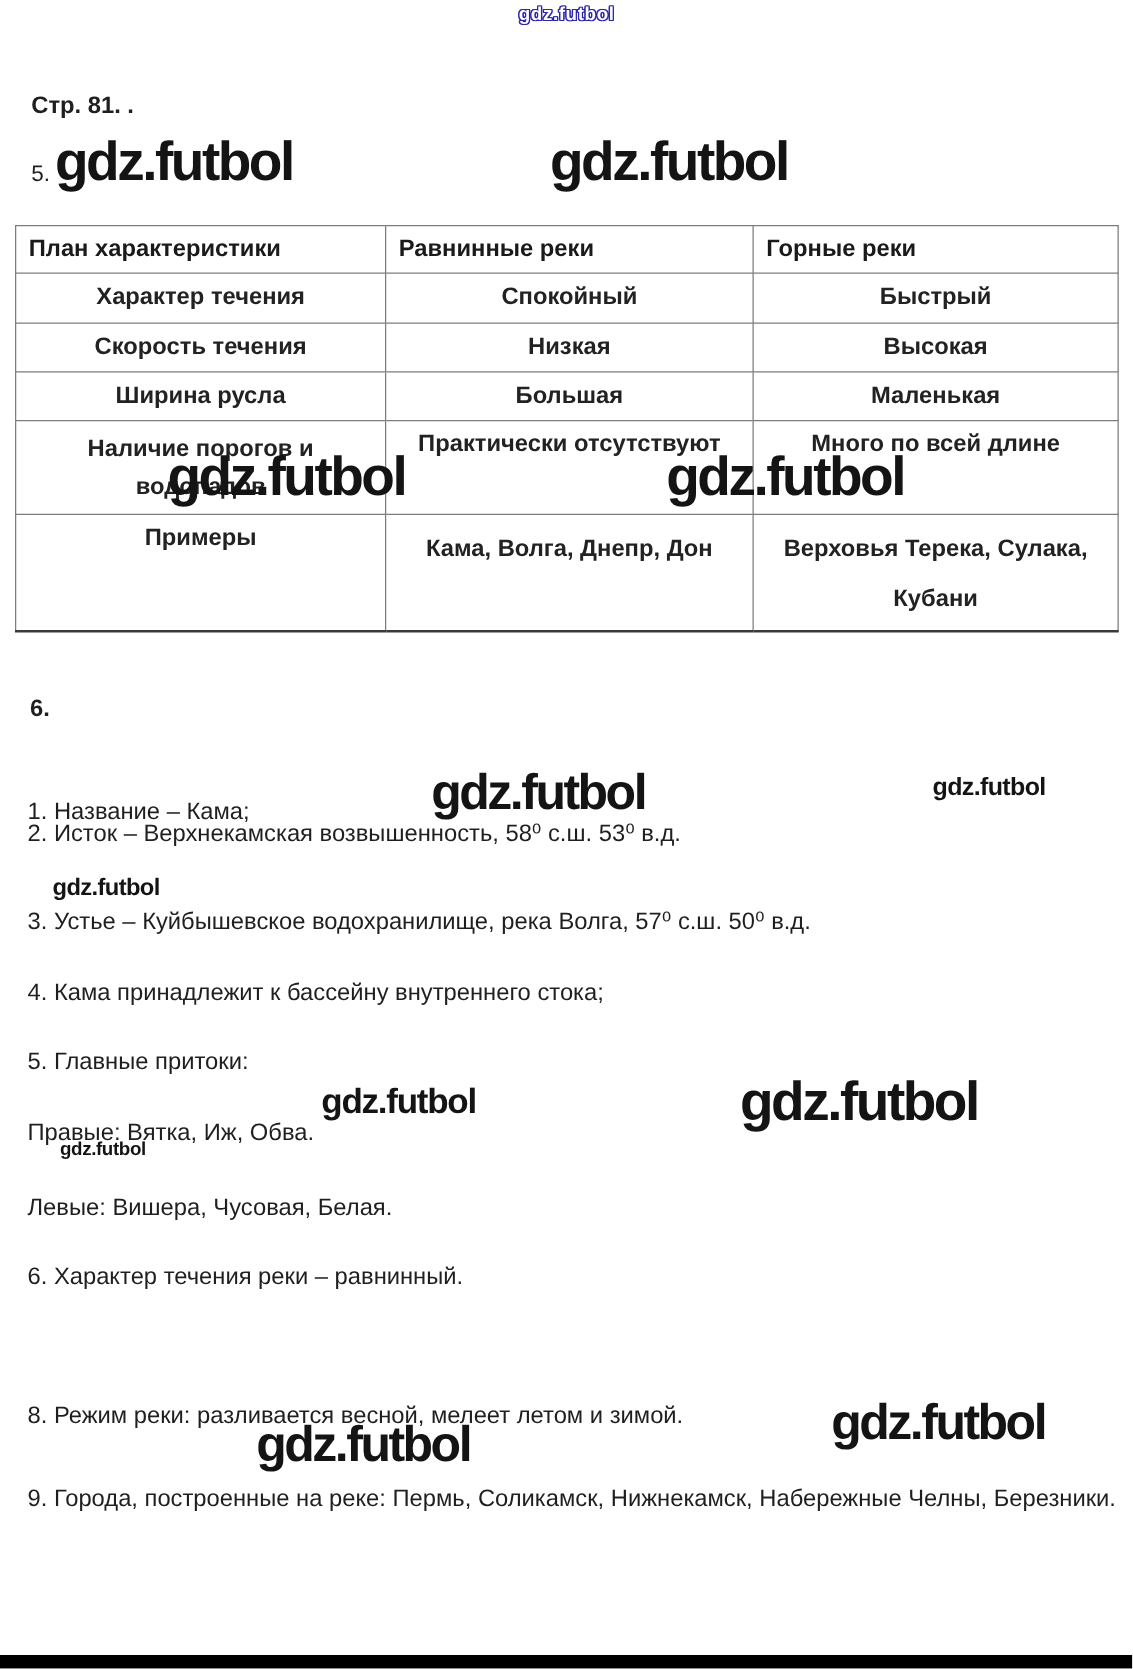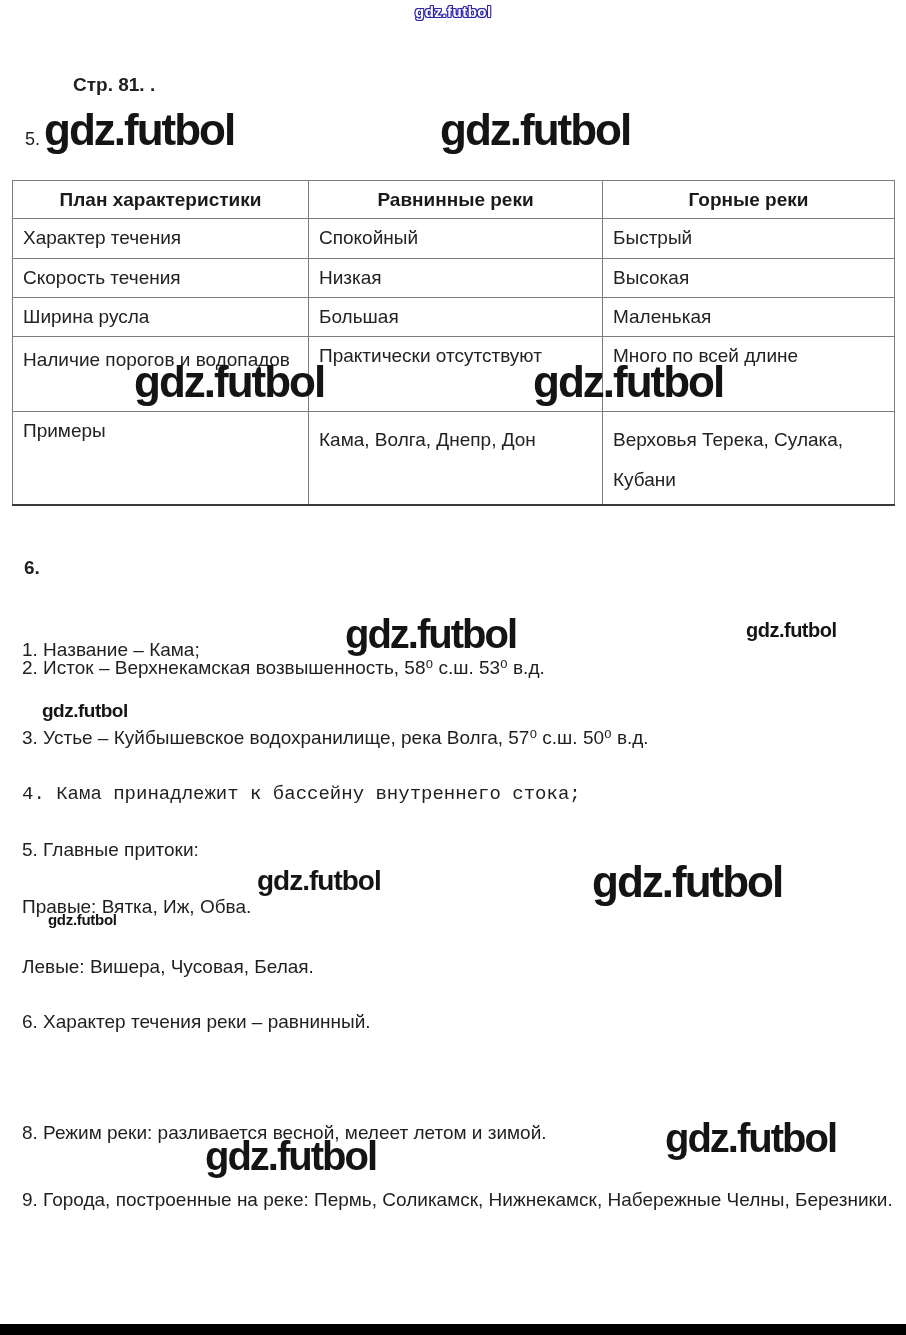--- a/index.html
+++ b/index.html
@@ -59,27 +59,28 @@
     width: 882px;
     border-collapse: collapse;
     table-layout: fixed;
     border: 1px solid #5a5a5a;
   }
   .ans-table th, .ans-table td {
     border: 1px solid #7d7d7d;
     font-size: 19px;
     padding: 8px 10px 4px 10px;
     vertical-align: top;
-    text-align: left;
+    text-align: center;
     overflow: visible;
     color: #222222;
+    font-weight: bold;
   }
   .ans-table th {
     font-weight: bold;
-    text-align: center;
+    text-align: left;
     color: #1a1a1a;
   }
   .ans-table tr:last-child td { border-bottom: 2px solid #3a3a3a; }
   .col-1 { width: 296px; }
   .col-2 { width: 294px; }
   .col-3 { width: 292px; }
   .r-head { height: 38px; }
   .r-1 { height: 40px; }
   .r-2 { height: 39px; }
   .r-3 { height: 39px; }
@@ -94,21 +95,21 @@
     background: #000000;
   }
 </style>
 </head>
 <body>
 
 <div class="page">
 
   <div class="wm-blue-outline" style="left: 415px; top: 3px;">gdz.futbol</div>
 
-  <div class="line bold" style="left: 25px; top: 73px; margin-left: 48px;">Стр. 81. .</div>
+  <div class="line bold" style="left: 25px; top: 73px;">Стр. 81. .</div>
 
   <div class="line" style="left: 25px; top: 128px; font-size: 18px;">5.</div>
   <div class="wm wm-44" style="left: 44px; top: 106px;">gdz.futbol</div>
   <div class="wm wm-44" style="left: 440px; top: 106px;">gdz.futbol</div>
 
   <table class="ans-table">
     <colgroup>
         <col class="col-1">
         <col class="col-2">
         <col class="col-3">
@@ -154,21 +155,21 @@
 
   <div class="line" style="top: 610px; margin-top: 28px;">1. Название – Кама;</div>
   <div class="wm wm-40" style="left: 345px; top: 612px;">gdz.futbol</div>
   <div class="wm wm-20" style="left: 746px; top: 619px; letter-spacing: -0.5px;">gdz.futbol</div>
 
   <div class="line" style="top: 656px;">2. Исток – Верхнекамская возвышенность, 58⁰ с.ш. 53⁰ в.д.</div>
   <div class="wm wm-19" style="left: 42px; top: 701px; letter-spacing: -0.5px;">gdz.futbol</div>
 
   <div class="line" style="top: 726px;">3. Устье – Куйбышевское водохранилище, река Волга, 57⁰ с.ш. 50⁰ в.д.</div>
 
-  <div class="line" style="top: 783px; font-family: Liberation Mono, monospace;">4. Кама принадлежит к бассейну внутреннего стока;</div>
+  <div class="line" style="top: 783px;">4. Кама принадлежит к бассейну внутреннего стока;</div>
 
   <div class="line" style="top: 838px;">5. Главные притоки:</div>
   <div class="wm wm-28" style="left: 257px; top: 866px; font-weight: 600; letter-spacing: -1px;">gdz.futbol</div>
   <div class="wm wm-44" style="left: 592px; top: 858px;">gdz.futbol</div>
 
   <div class="line" style="top: 895px;">Правые: Вятка, Иж, Обва.</div>
   <div class="wm wm-15" style="left: 48px; top: 912px; letter-spacing: -0.3px;">gdz.futbol</div>
 
   <div class="line" style="top: 955px;">Левые: Вишера, Чусовая, Белая.</div>
 

